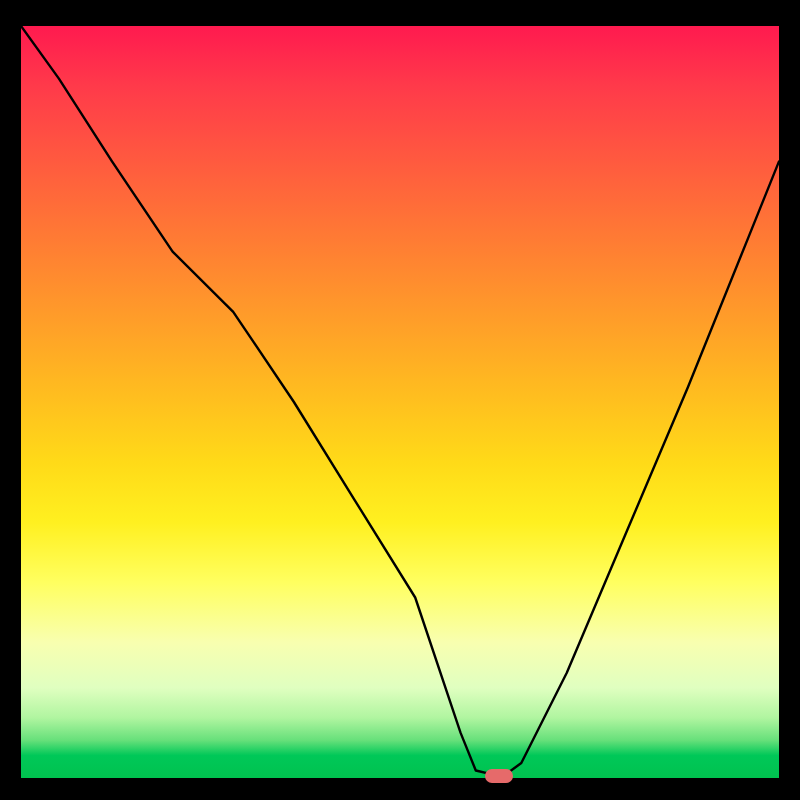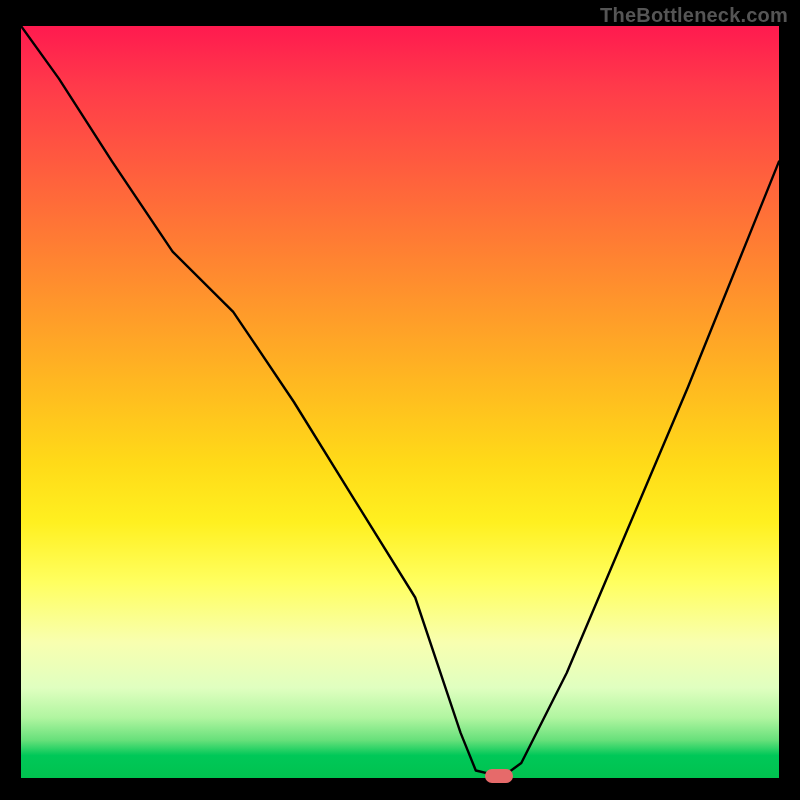--- a/index.html
+++ b/index.html
@@ -67,21 +67,20 @@
     background: #e66a6a;
     border-radius: 7px;
     transform: translate(-50%, -50%);
   }
 </style>
 </head>
 <body>
 
 <div class="frame">
 
-  <div class="watermark">TheBottleneck.com</div>
 
   <div class="plot">
     <div class="gradient"></div>
 
     <svg class="curve-svg" viewBox="0 0 758 752" preserveAspectRatio="none">
       <path id="curve-path" d="M0.0 0.0 L37.9 52.6 L91.0 135.4 L151.6 225.6 L212.2 285.8 L272.9 376.0 L333.5 473.8 L394.2 571.5 L439.6 706.9 L454.8 744.5 L470.0 748.2 L485.1 748.2 L500.3 737.0 L545.8 646.7 L606.4 503.8 L667.0 361.0 L727.7 210.6 L758.0 135.4" fill="none" stroke="#000" stroke-width="2.4" stroke-linejoin="round" stroke-linecap="round"></path>
     </svg>
 
     <div id="marker" class="marker" style="left: 477.54px; top: 749.744px;"></div>
   </div>

